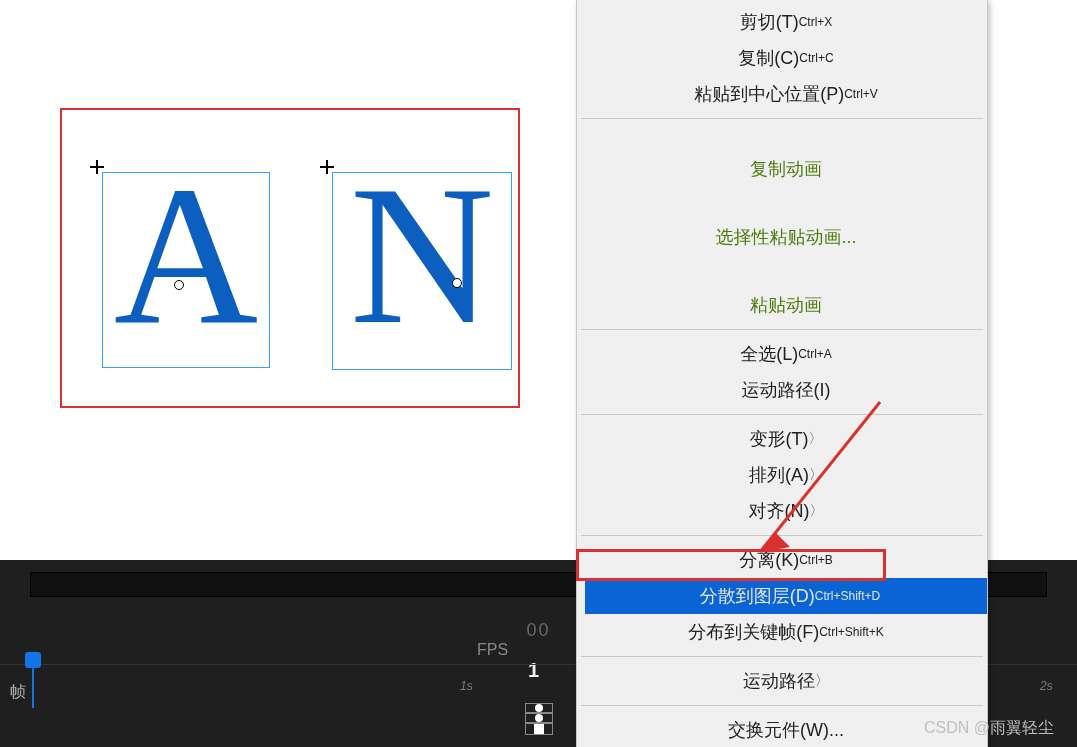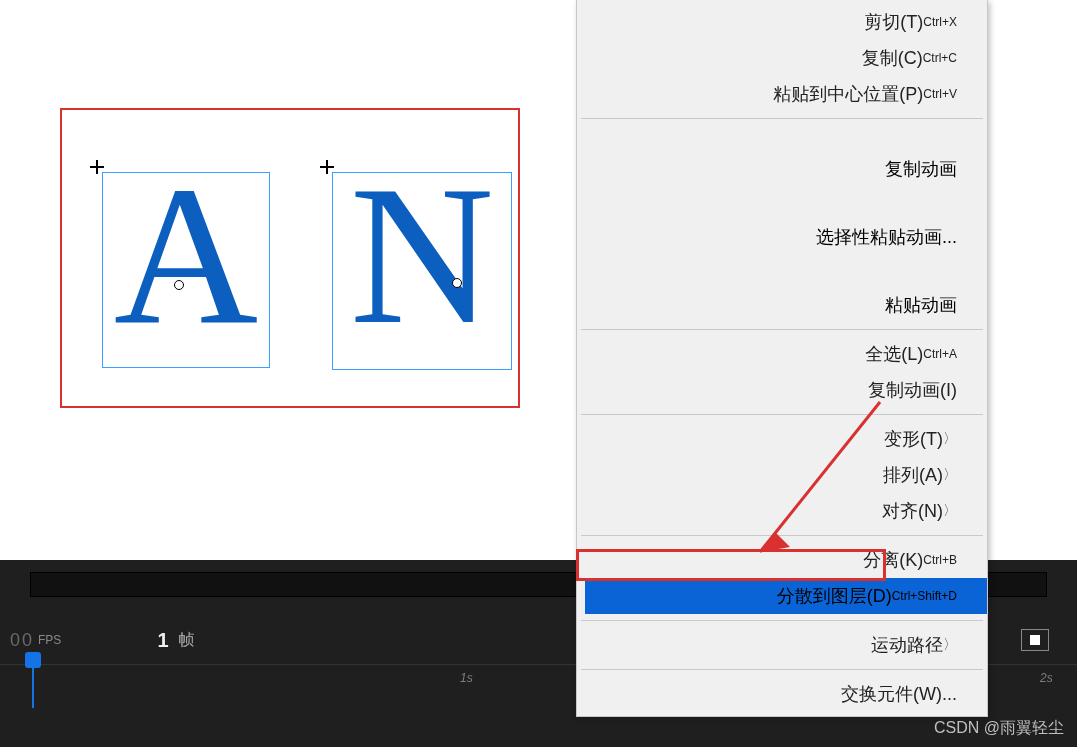--- a/index.html
+++ b/index.html
@@ -64,36 +64,37 @@
     background: #1f1f1f;
   }
   .timeline-inner {
     position: absolute; left: 30px; top: 12px; right: 30px; height: 25px;
     background: #111; border: 1px solid #000;
   }
   .tl-controls {
     position: absolute; left: 0; top: 60px; width: 100%; height: 40px;
     display: flex; align-items: center; color: #b8b8b8; font-size: 18px;
     padding: 0 10px;
+    flex-direction: column;
   }
   .fps   { color: #6a6a6a; letter-spacing: 2px; }
-  .fpslbl{ color: #888; font-size: 12px; margin-left: 4px; margin-right: 96px; }
+  .fpslbl{ color: #888; font-size: 16px; margin-left: 4px; margin-right: 96px; }
   .frame-num { color: #eee; font-weight: bold; font-size: 20px; margin-right: 10px;}
   .frame-lbl { color: #aaa; font-size: 16px; margin-right: auto;}
   .btn   {
     width: 28px; height: 22px; border: 1px solid #888; margin: 0 18px;
     display: inline-flex; align-items: center; justify-content: center;
   }
   .btn.sq::after { content:""; width:10px; height:10px; background:#fff; }
   .btn.dot::after{ content:""; width:8px; height:8px; border-radius:50%; background:#fff;}
   .ruler {
     position: absolute; left: 0; top: 104px; right: 0; height: 30px;
     border-top: 1px solid #333; color:#7d7d7d; font-size:12px; font-style: italic;
   }
-  .ruler span { position: absolute; top: 6px; }
+  .ruler span { position: absolute; top: 14px; }
 
   .playhead {
     position: absolute; top: 98px; height: 50px; width: 2px; background:#1473e6;
   }
   .playhead::before{
     content:""; position:absolute; top:-6px; left:-7px; width:16px; height:16px;
     background:#1473e6; border-radius:3px;
   }
 
   
@@ -101,27 +102,27 @@
     position: absolute;
     left: 576px; top: 0; width: 412px;
     background: #f0f0f0;
     border-left: 1px solid #c7c7c7;
     border-right: 1px solid #c7c7c7;
     border-bottom: 1px solid #c7c7c7;
     box-shadow: 2px 2px 6px rgba(0,0,0,0.25);
     padding: 4px 0;
   }
   .menu-item {
-    display: flex; justify-content: flex-end; align-items: center;
+    display: flex; justify-content: center; align-items: center;
     padding: 6px 30px 6px 38px;
     font-size: 18px; color: #222;
   }
-  .menu-item.disabled { color: #000000; margin-top: 32px; }
+  .menu-item.disabled { color: #4d7c0f; margin-top: 32px; }
   .menu-item.hover {
-    background: #0a64d6; color: #000000; margin-left: 8px;
+    background: #0a64d6; color: #e5e5e5; margin-left: 8px;
   }
   .menu-item .shortcut {
     font-size: 12px;
   }
   .menu-sep {
     height: 1px; background: #c9c9c9; margin: 6px 4px;
   }
   .submenu-arrow {
     font-size: 14px; color:#555;
   }
@@ -131,21 +132,21 @@
     position: absolute; left: 576px; top: 549px; width: 310px; height: 32px;
     border: 3px solid #d93030; pointer-events:none;
   }
   
   .arrow {
     position: absolute; left: 700px; top: 392px; width: 200px; height: 180px;
     pointer-events:none;
   }
 
   .watermark {
-    position: absolute; right: 13px; bottom: 8px; color:#bfbfbf; font-size: 16px;
+    position: absolute; right: 23px; bottom: 8px; color:#bfbfbf; font-size: 16px;
   }
 </style>
 </head>
 <body>
 
 <div class="stage">
   <div class="cross crossA"></div>
   <div class="letter-box boxA">
     <div class="glyph">A</div>
   </div>
@@ -198,21 +199,21 @@
   </div>
   <div class="menu-item disabled">
     <span>粘贴动画</span>
   </div>
   <div class="menu-sep"></div>
   <div class="menu-item">
     <span>全选(L)</span>
     <span class="shortcut">Ctrl+A</span>
   </div>
   <div class="menu-item">
-    <span>复制动画(I)</span>
+    <span>运动路径(I)</span>
   </div>
   <div class="menu-sep"></div>
   <div class="menu-item">
     <span>变形(T)</span>
     <span class="submenu-arrow">〉</span>
   </div>
   <div class="menu-item">
     <span>排列(A)</span>
     <span class="submenu-arrow">〉</span>
   </div>
@@ -221,20 +222,24 @@
     <span class="submenu-arrow">〉</span>
   </div>
   <div class="menu-sep"></div>
   <div class="menu-item">
     <span>分离(K)</span>
     <span class="shortcut">Ctrl+B</span>
   </div>
   <div class="menu-item hover">
     <span>分散到图层(D)</span>
     <span class="shortcut">Ctrl+Shift+D</span>
+  </div>
+  <div class="menu-item">
+    <span>分布到关键帧(F)</span>
+    <span class="shortcut">Ctrl+Shift+K</span>
   </div>
   <div class="menu-sep"></div>
   <div class="menu-item">
     <span>运动路径</span>
     <span class="submenu-arrow">〉</span>
   </div>
   <div class="menu-sep"></div>
   <div class="menu-item">
     <span>交换元件(W)...</span>
   </div>

